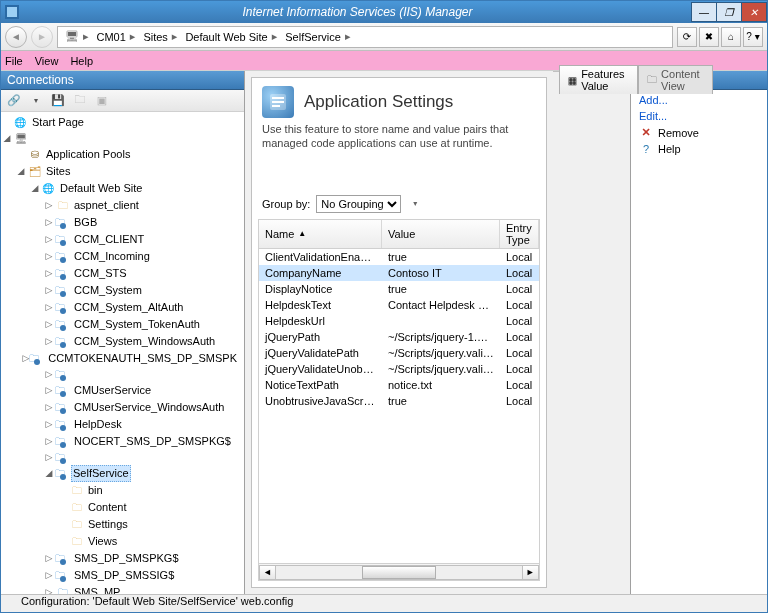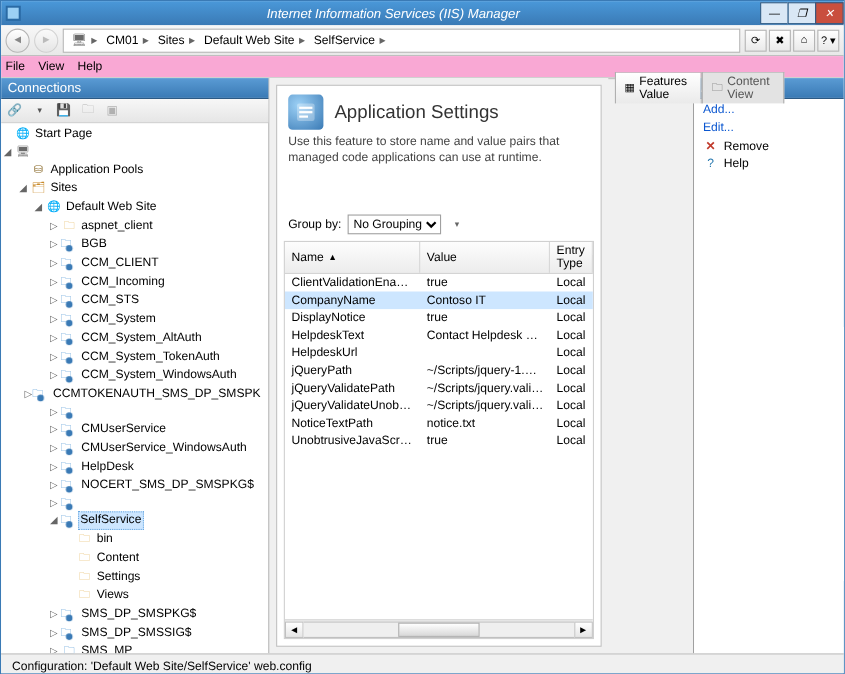--- a/index.html
+++ b/index.html
@@ -76,21 +76,21 @@
   .vtab .sm-icon { width:14px; height:12px; display:inline-flex; align-items:center; justify-content:center; font-size:10px;}
   
   .actions { width:136px; display:flex; flex-direction:column; background:#fff;}
   .actions-body { padding:4px 8px; display:flex; flex-direction:column; gap:4px;}
   .action-link { color:#0b57d0; cursor:default; display:flex; align-items:center; gap:5px;}
   .action-link.has-icon { color:#000;}
   .action-link .ai { width:14px; display:inline-flex; justify-content:center;}
   .ai-remove { color:#c0392b; font-weight:bold;}
   .ai-help { color:#2a7ab0;}
   
-  .statusbar { height:18px; border-top:1px solid #c0c0c0; background:#f0f0f0; display:flex; align-items:flex-end; padding:0 10px; font-size:11px;}
+  .statusbar { height:18px; border-top:1px solid #c0c0c0; background:#f0f0f0; display:flex; align-items:flex-start; padding:0 20px; font-size:11px;}
   
   .tree::-webkit-scrollbar { width:16px; height:16px;}
   .tree::-webkit-scrollbar-thumb { background:#c8c8c8; border:1px solid #a0a0a0;}
   .tree::-webkit-scrollbar-button { background:#e8e8e8; border:1px solid #b0b0b0; height:16px;}
   .sort-arrow { font-size:8px;}
 </style>
 </head>
 <body>
 
 <div class="titlebar">

